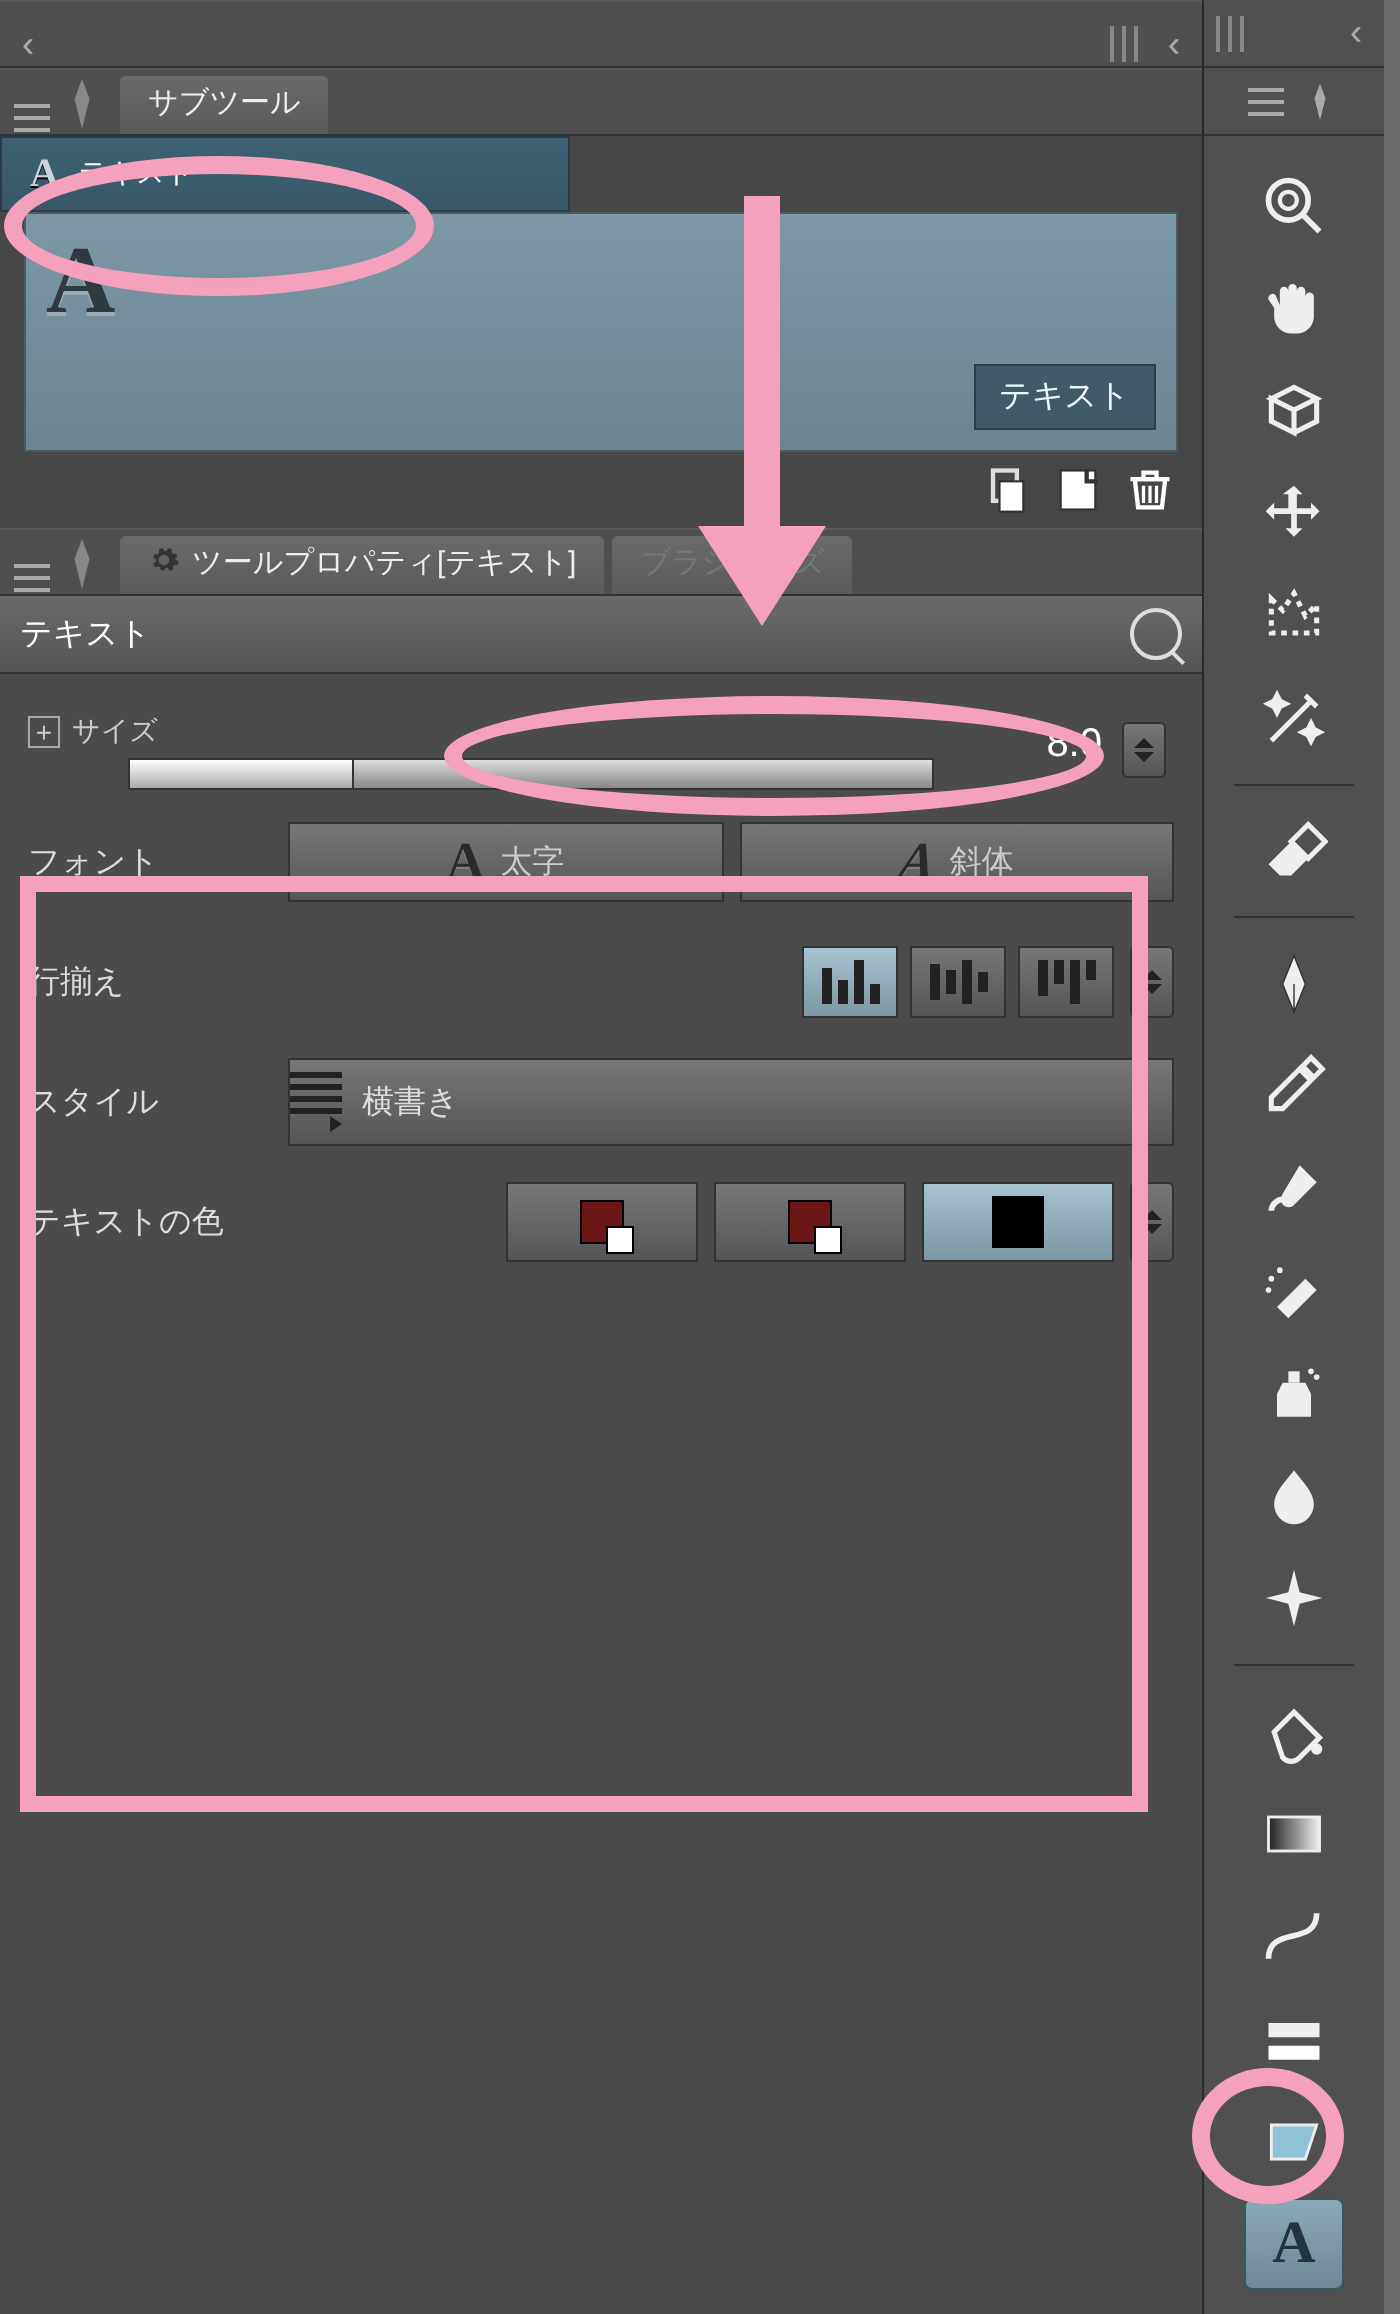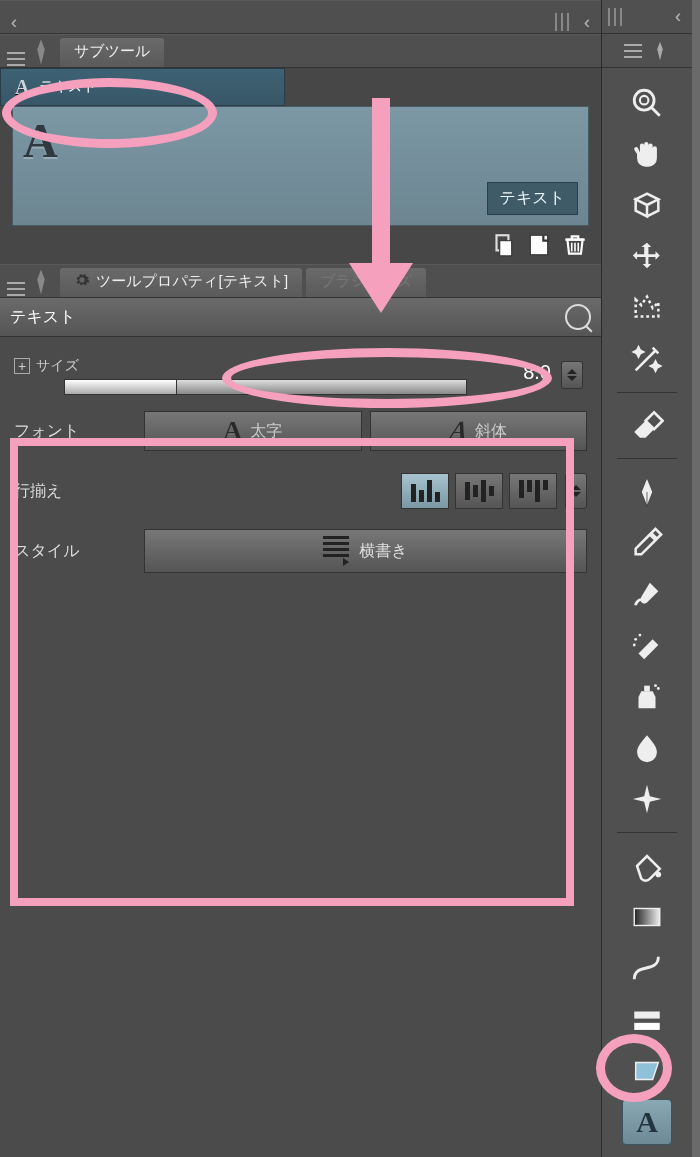--- a/index.html
+++ b/index.html
@@ -68,21 +68,21 @@
 
 .align-group { display: flex; gap: 6px; }
 .align-btn { width: 48px; height: 36px; background: linear-gradient(#777,#555); border: 1px solid #333; display: flex; align-items: center; justify-content: center; }
 .align-btn.active { background: linear-gradient(#a7c3cf,#7b97a3); }
 .align-glyph { display: flex; align-items: flex-end; gap: 3px; }
 .align-glyph span { width: 5px; background: #222; }
 .ag-top span:nth-child(1){height:18px;} .ag-top span:nth-child(2){height:12px;} .ag-top span:nth-child(3){height:22px;} .ag-top span:nth-child(4){height:10px;}
 .ag-mid { align-items: center; } .ag-mid span:nth-child(1){height:18px;} .ag-mid span:nth-child(2){height:12px;} .ag-mid span:nth-child(3){height:22px;} .ag-mid span:nth-child(4){height:10px;}
 .ag-bot { align-items: flex-start; } .ag-bot span:nth-child(1){height:18px;} .ag-bot span:nth-child(2){height:12px;} .ag-bot span:nth-child(3){height:22px;} .ag-bot span:nth-child(4){height:10px;}
 
-.dir-btn { flex: 1; height: 44px; background: linear-gradient(#777,#555); border: 1px solid #333; display: flex; align-items: center; justify-content: center; gap: 10px; color: #ddd; font-size: 16px; }
+.dir-btn { flex: 1; height: 44px; background: linear-gradient(#777,#555); border: 1px solid #333; display: flex; align-items: center; gap: 10px; color: #ddd; font-size: 16px; }
 .dir-btn.active { background: linear-gradient(#a7c3cf,#7b97a3); color: #1a2a33; }
 .hlines { display: flex; flex-direction: column; gap: 3px; width: 26px; }
 .hlines span { height: 3px; background: #222; }
 .hlines .arrow { width: 0; height: 0; border-top: 4px solid transparent; border-bottom: 4px solid transparent; border-left: 6px solid #222; align-self: flex-end; margin-top: -2px; background: none; }
 .vlines { display: flex; gap: 3px; height: 26px; align-items: flex-start; }
 .vlines span { width: 3px; height: 26px; background: #222; }
 .vlines .arrow { width: 0; height: 0; border-left: 4px solid transparent; border-right: 4px solid transparent; border-top: 6px solid #222; align-self: flex-end; margin-left: -2px; background: none; }
 
 .color-chip { width: 96px; height: 40px; background: linear-gradient(#777,#555); border: 1px solid #333; display: flex; align-items: center; justify-content: center; position: relative; }
 .color-chip.active { background: linear-gradient(#a7c3cf,#7b97a3); }
@@ -290,20 +290,42 @@
                   <span></span>
                   <span></span>
                   <span></span>
                   <span class="arrow"></span>
                 </div>
               <span>横書き</span>
             </div>
           </div>
         </div>
 
+        <div class="row">
+          <div class="label">テキストの色</div>
+          <div class="ctrl" style="justify-content:flex-end;">
+            <div class="color-chip">
+              <div class="swatch-main" style="background:#6b1515;position:relative;">
+                  <div class="swatch-sub" style="background: rgb(255, 255, 255);"></div>
+                </div>
+            </div>
+            <div class="color-chip">
+              <div class="swatch-main" style="background:#6b1515;position:relative;">
+                <div class="swatch-sub" style="background:#fff;"></div>
+              </div>
+            </div>
+            <div class="color-chip active">
+              <div class="swatch-main" style="background:#000;width:26px;height:26px;"></div>
+            </div>
+            <div class="spin-arrows" style="height:40px;border-radius:3px;border-left:1px solid #333;">
+                <div class="up"></div>
+                <div class="down"></div>
+              </div>
+          </div>
+        </div>
 
       </div>
     </div>
 
   </div>
 
   <div class="right-sidebar">
     <div class="rs-header">
       <div>
           <div class="triple-bar vert">

